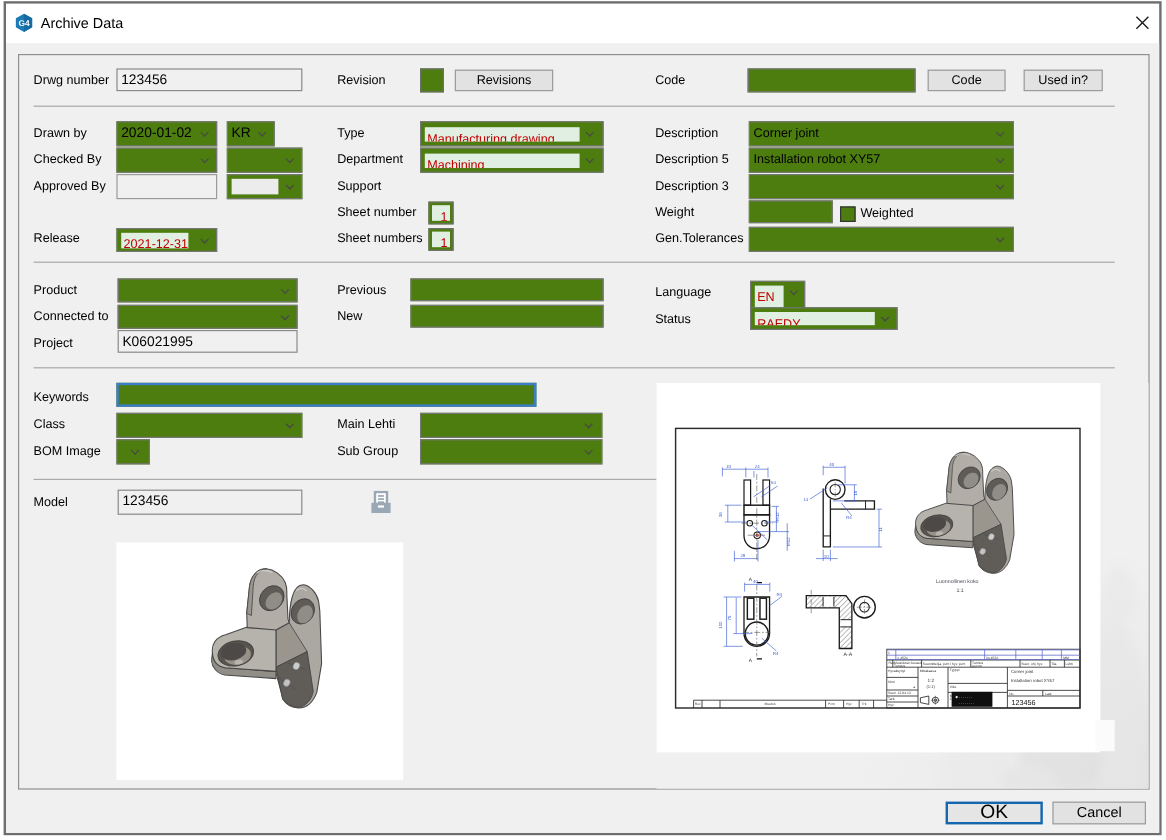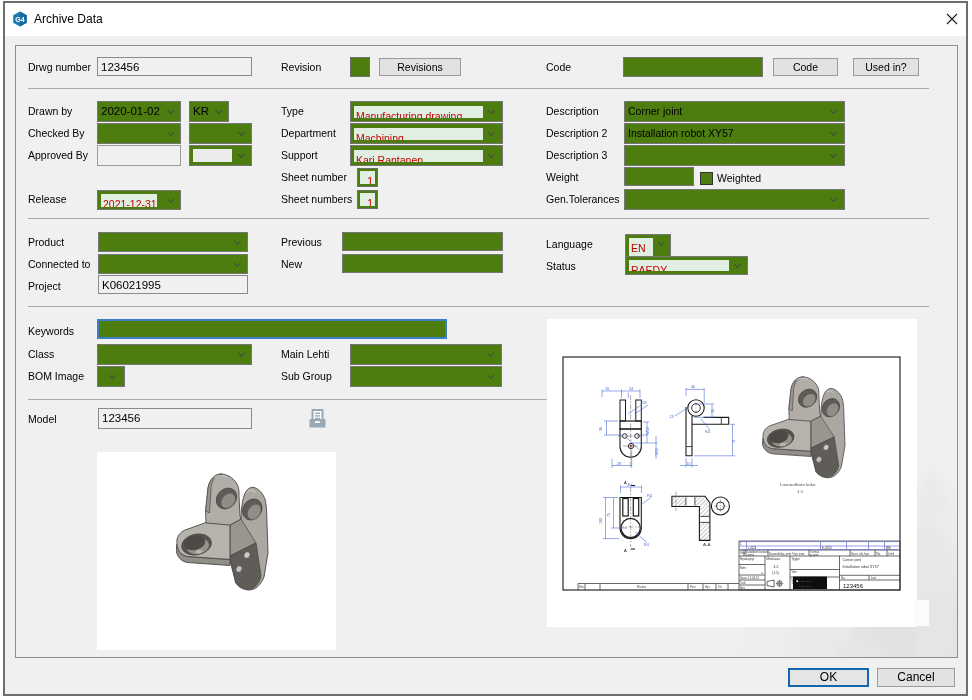--- a/index.html
+++ b/index.html
@@ -76,33 +76,29 @@
 <div class="lb" style="left:281px;top:171px">Sheet number</div>
 <div class="lb" style="left:281px;top:193px">Sheet numbers</div>
 <div class="bx" style="left:350px;top:101px;width:153px;height:21px">
       <span class="grn" style="left:3px;top:4px;bottom:3px;right:19px">Manufacturing drawing</span>
       <span class="cv" style="right:8px;top:6px"></span>
     </div>
 <div class="bx" style="left:350px;top:123px;width:153px;height:21px">
       <span class="grn" style="left:3px;top:4px;bottom:3px;right:19px">Machining</span>
       <span class="cv" style="right:8px;top:6px"></span>
     </div>
-<div class="bx" style="left:350px;top:145px;width:153px;height:21px">
-      <span class="grn" style="left:3px;top:4px;bottom:3px;right:19px">Kari Rantanen</span>
-      <span class="cv" style="right:8px;top:6px"></span>
-    </div>
 <div class="bx" style="left:357px;top:168px;width:21px;height:19px;border-color:#6e6e6e">
       <span class="grn" style="left:2px;top:2px;bottom:2px;right:2px;text-align:right;padding-right:2px">1</span>
     </div>
 <div class="bx" style="left:357px;top:190px;width:21px;height:19px;border-color:#6e6e6e">
       <span class="grn" style="left:2px;top:2px;bottom:2px;right:2px;text-align:right;padding-right:2px">1</span>
     </div>
 
 <div class="lb" style="left:546px;top:105px">Description</div>
-<div class="lb" style="left:546px;top:127px">Description 2</div>
+<div class="lb" style="left:546px;top:127px">Description 5</div>
 <div class="lb" style="left:546px;top:149px">Description 3</div>
 <div class="lb" style="left:546px;top:171px">Weight</div>
 <div class="lb" style="left:546px;top:193px">Gen.Tolerances</div>
 <div class="bx" style="left:624px;top:101px;width:221px;height:21px;line-height:17px;font-size:10.5px">Corner joint<span class="cv" style="right:8px;top:6px"></span></div>
 <div class="bx" style="left:624px;top:123px;width:221px;height:21px;line-height:17px;font-size:10.5px">Installation robot XY57<span class="cv" style="right:8px;top:6px"></span></div>
 <div class="bx" style="left:624px;top:145px;width:221px;height:21px">
       <span class="cv" style="right:8px;top:6px"></span>
     </div>
 <div class="bx" style="left:624px;top:167px;width:70px;height:19px"></div>
 <div class="bx" style="left:700px;top:172px;width:13px;height:13px;border-color:#333"></div>
@@ -406,15 +402,15 @@
   <g fill="#444" font-family="Liberation Sans,sans-serif" font-size="2.8">
    <text x="32" y="268.7">Rev</text>
           <text x="90" y="268.7">Muutos</text>
           <text x="143" y="268.7">Pvm</text>
           <text x="158" y="268.7">Hyv</text>
           <text x="171" y="268.7">Trk</text>
   </g>
  </svg>
 </div>
 
-<div class="btn" style="left:788px;top:668px;width:81px;height:19px;border:2px solid #1467af;line-height:15px;background:#e5e5e5;font-size:12px">OK</div>
+<div class="btn" style="left:788px;top:668px;width:81px;height:19px;border:2px solid #1467af;line-height:15px;background:#e5e5e5;font-size:16px">OK</div>
 <div class="btn" style="left:877px;top:668px;width:78px;height:19px;line-height:17px;font-size:12px">Cancel</div>
 </div>
 
 </body></html>

